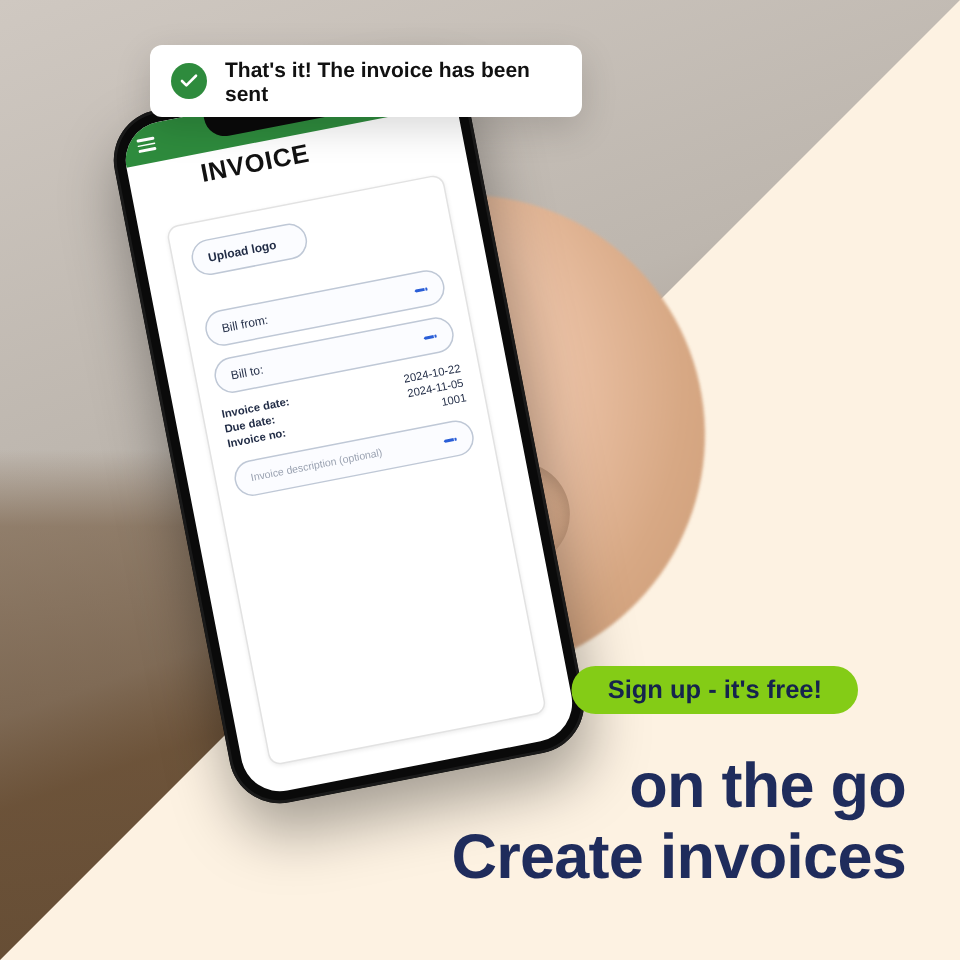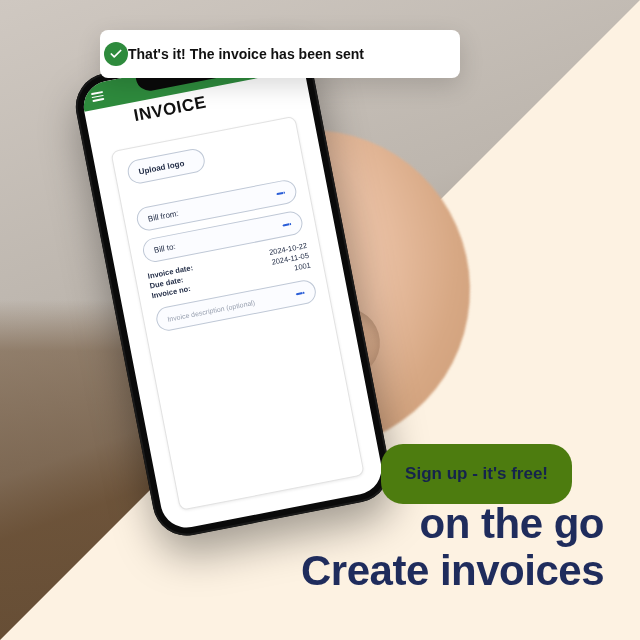--- a/index.html
+++ b/index.html
@@ -149,53 +149,53 @@
   .desc-pill{
     color:#9aa2b1;
     font-size:7px;
     font-style:normal;
   }
 
   
   .toast{
     position:absolute;
     left:100px; top:30px;
-    width:360px;
+    width:288px;
     height:48px;
     background:#fff;
     border-radius:8px;
     box-shadow:0 8px 24px rgba(0,0,0,.15);
     display:flex;
     align-items:center;
-    gap:0;
-    padding:0 4px;
+    gap:12px;
+    padding:0 14px;
   }
   .check-circ{
     width:24px;height:24px;
     border-radius:50%;
     background:#2e8b3d;
     display:flex;align-items:center;justify-content:center;
     flex:0 0 24px;
   }
   .check-circ svg{ width:14px; height:14px; }
   .toast-text{
     font-size:14px;
     font-weight:600;
     color:#111;
   }
 
   
   .cta{
     position:absolute;
     right:68px;
     top:444px;
-    height:60px;
+    height:32px;
     padding:0 24px;
     border-radius:22px;
-    background:#4d7c0f;
+    background:#84cc16;
     display:flex;
     align-items:center;
     font-size:17px;
     font-weight:600;
     color:#15234d;
     border:none;
     cursor:pointer;
   }
 
   

